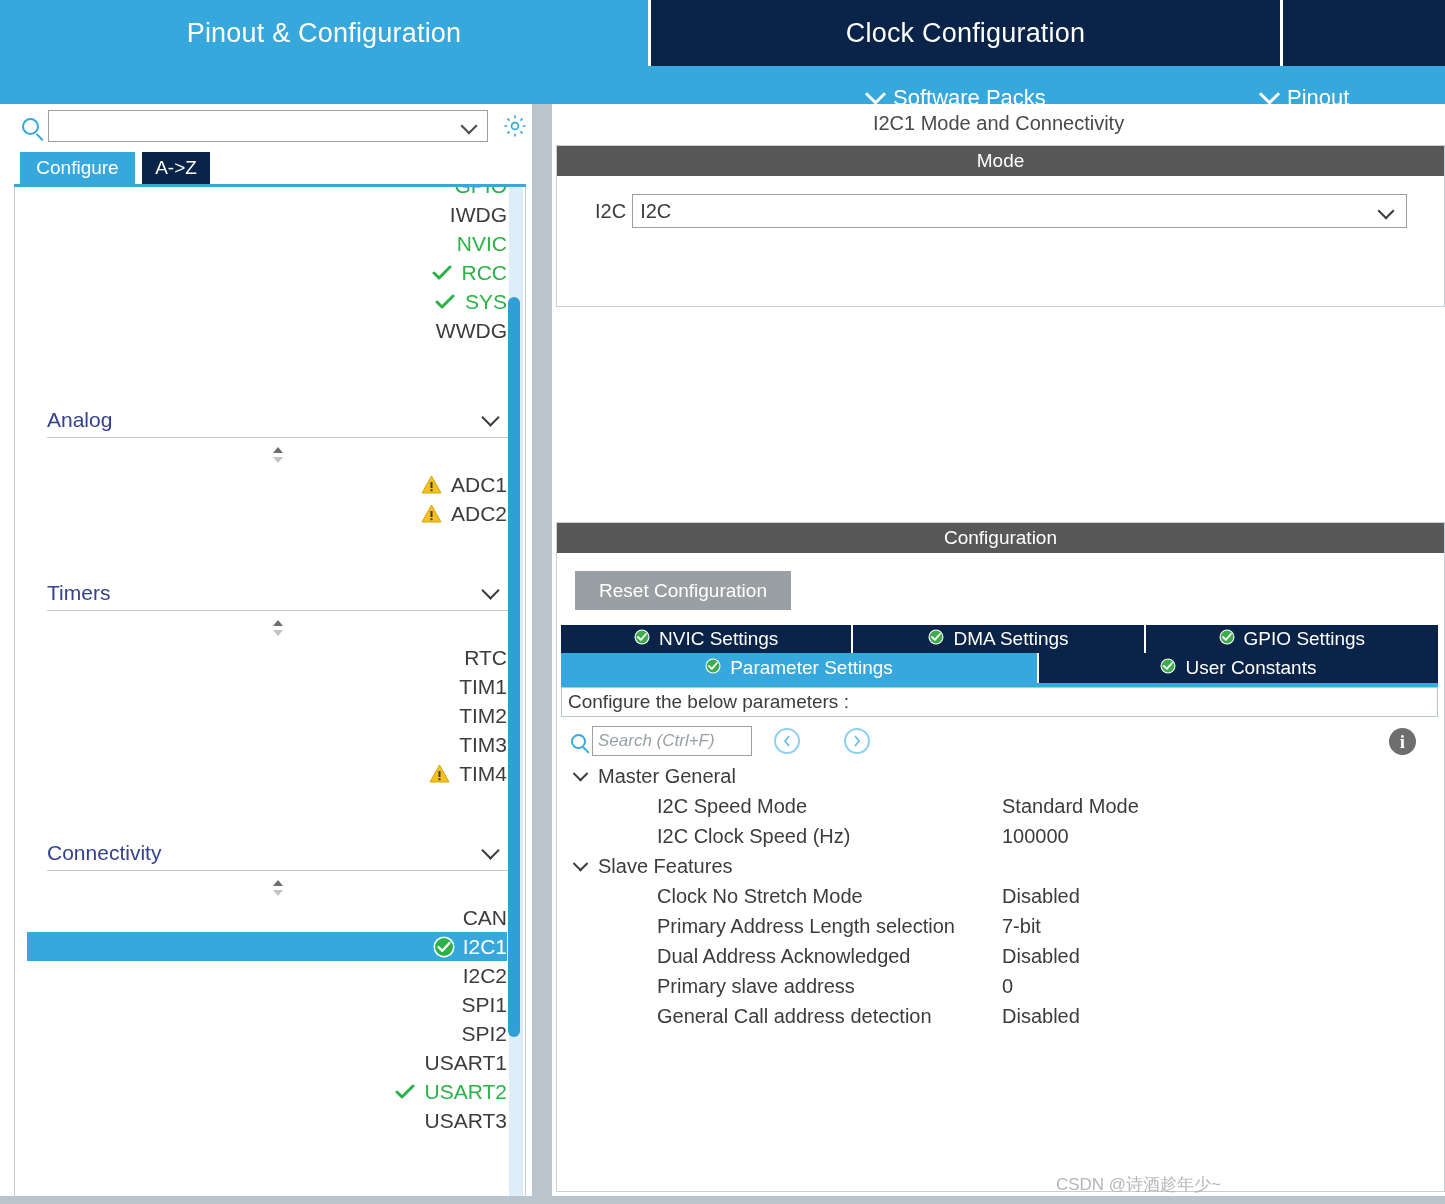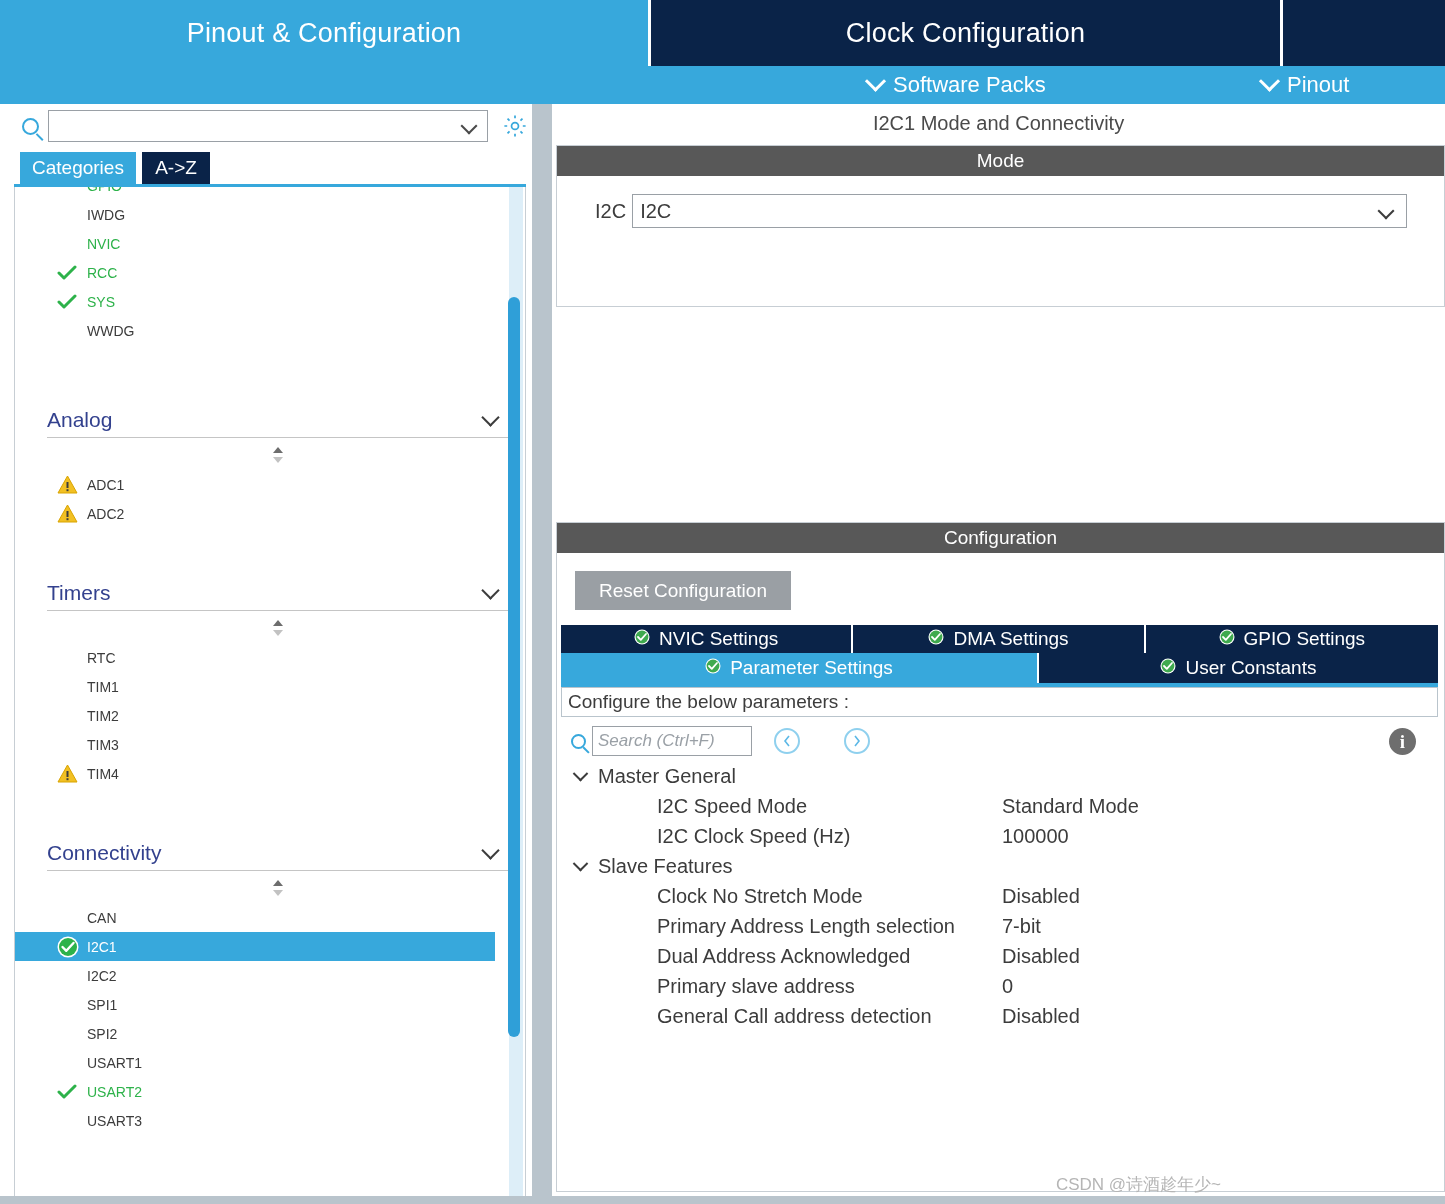--- a/index.html
+++ b/index.html
@@ -17,21 +17,21 @@
     height: 66px; display: flex; align-items: center; justify-content: center;
     color: #ffffff; font-size: 27px; letter-spacing: .2px;
   }
   .tab-pinout-cfg { width: 648px; background: #37a8dc; }
   .tab-clock      { width: 632px; background: #0a2348; border-left: 3px solid #ffffff; }
   .tab-spacer     { flex: 1; background: #0a2348; border-left: 3px solid #ffffff; }
 
   
   .subbar { position: absolute; left: 0; top: 66px; width: 1445px; height: 38px; background: #37a8dc; }
   .subbar .sb-item {
-    position: absolute; top: 0; height: 38px; display: flex; align-items: center; gap: 10px;
+    position: absolute; top: 13px; height: 38px; display: flex; align-items: center; gap: 10px;
     color: #ffffff; font-size: 22px;
   }
   .sb-softpacks { left: 868px; }
   .sb-pinout    { left: 1262px; text-align: center; }
   .chev-down {
     display: inline-block; width: 15px; height: 15px;
     border-right: 3.5px solid currentColor; border-bottom: 3.5px solid currentColor;
     transform: rotate(45deg) translate(-3px,-3px);
   }
 
@@ -68,22 +68,22 @@
   .cat-tab.unsel{ left: 142px; background: #0a2348; min-width: 68px; }
   .cat-underline { position: absolute; left: 14px; top: 80px; width: 512px; height: 3px; background: #37a8dc; }
 
   .tree-area {
     position: absolute; left: 14px; top: 83px; width: 512px; height: 1013px;
     background: #ffffff; border: 1px solid #c7ced4; border-top: none; overflow: hidden;
   }
   .tree-inner { position: absolute; left: 0; top: 0; width: 494px; height: 100%; }
 
   .tree-row {
-    position: absolute; left: 0; width: 480px; height: 29px;
-    display: flex; align-items: center; font-size: 14px; color: #3c3c3c;
+    position: absolute; left: 12px; width: 480px; height: 29px;
+    display: flex; align-items: center; font-size: 21px; color: #3c3c3c; justify-content: flex-end;
   }
   .tree-row .ticon { width: 28px; margin-left: 42px; display: flex; align-items: center; }
   .tree-row .tlabel { margin-left: 2px; }
   .tree-row.green .tlabel { color: #2db24a; }
   .tree-row.sel { background: #37a8dc; width: 480px; }
   .tree-row.sel .tlabel { color: #ffffff; }
   .tree-row.clipped { overflow: hidden; }
 
   .grp-head {
     position: absolute; left: 32px; width: 462px; height: 34px;
@@ -207,21 +207,21 @@
       <span class="gear">
         <svg width="26" height="26" viewBox="0 0 24 24" fill="none" stroke="#37a8dc" stroke-width="1.6">
           <circle cx="12" cy="12" r="3.2"></circle>
           <path d="M12 2.2v2.6M12 19.2v2.6M2.2 12h2.6M19.2 12h2.6M5.1 5.1l1.85 1.85M17.05 17.05l1.85 1.85M18.9 5.1l-1.85 1.85M6.95 17.05L5.1 18.9"></path>
         </svg>
       </span>
     </div>
 
     <div class="cat-tabs">
       <div class="cat-tab sel">
-        <span>Categories</span>
+        <span>Configure</span>
       </div>
       <div class="cat-tab unsel">
         <span>A-&gt;Z</span>
       </div>
     </div>
     <div class="cat-underline"></div>
 
     <div class="tree-area">
       <div class="tree-inner" id="tree-inner">
           <div class="tree-row green clipped" style="top:-16px;">

